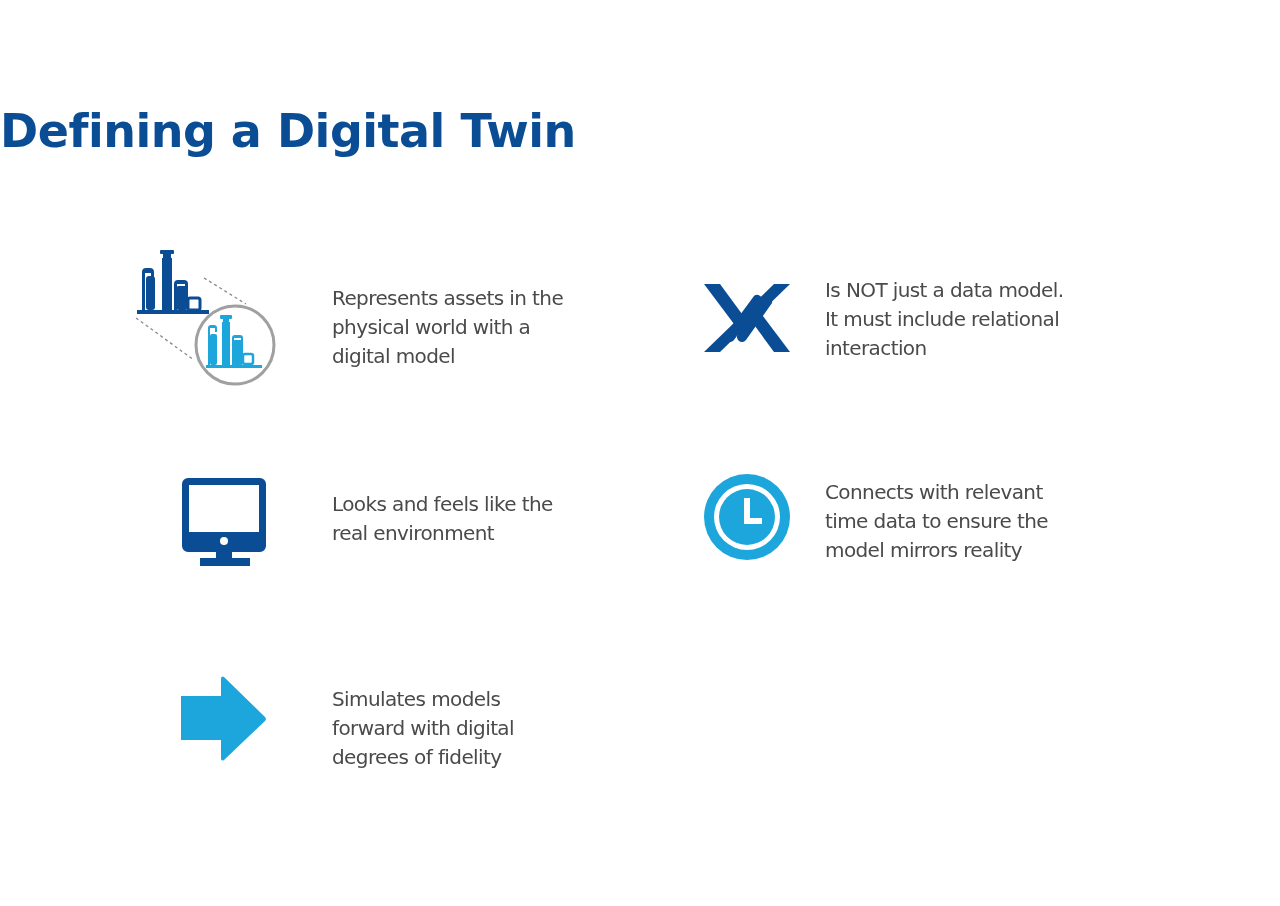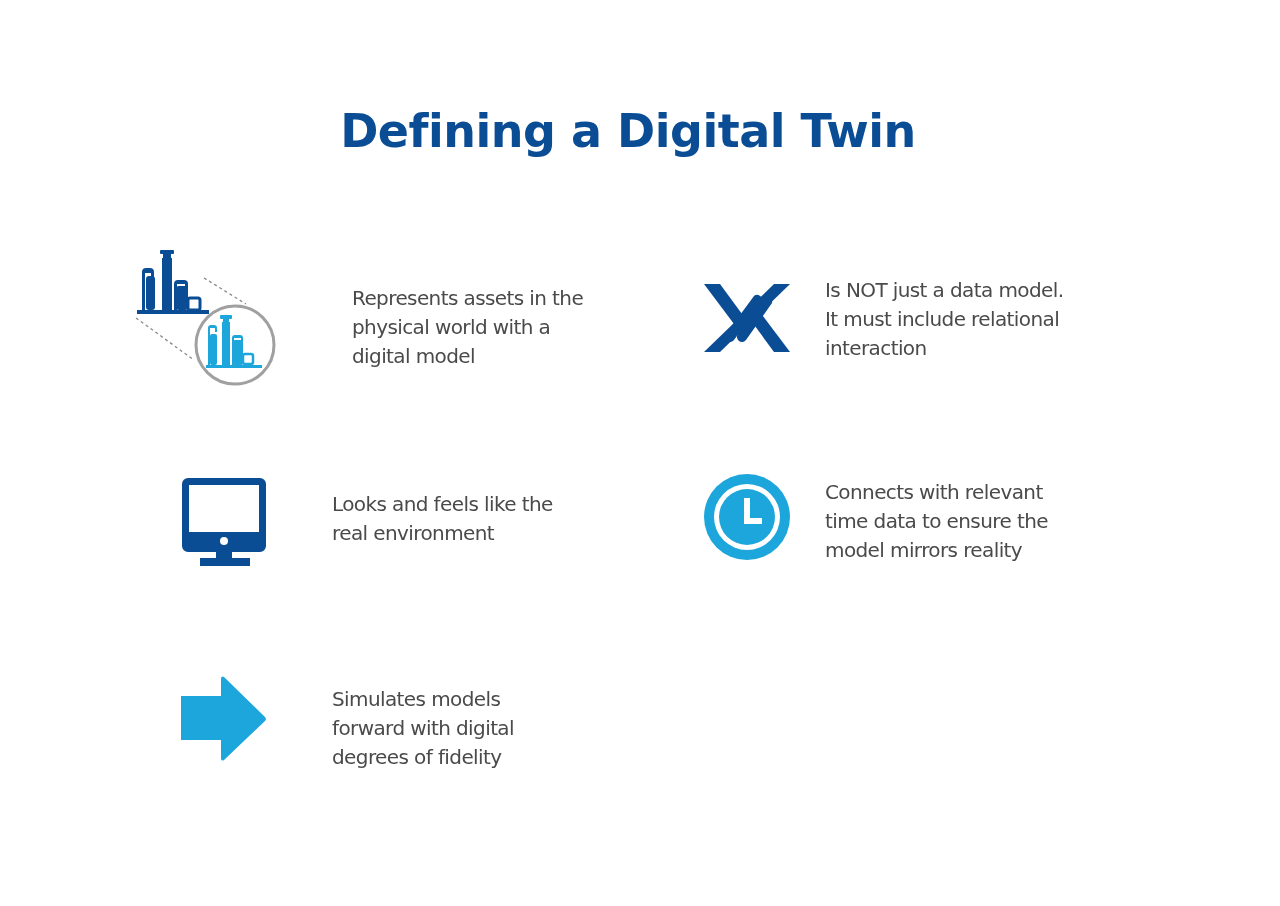--- a/index.html
+++ b/index.html
@@ -1,18 +1,18 @@
 <!DOCTYPE html>
 <html><head>
   <meta charset="utf-8">
   <style>
     html, body { margin:0; padding:0; background:#ffffff; }
     body { width:1280px; height:906px; position:relative; overflow:hidden; font-family:"Liberation Sans", sans-serif; }
     .title {
-      position:absolute; left:0; top:104px; width:1256px; text-align:center;
+      position:absolute; left:0; top:104px; width:1256px; text-align:left;
       font-family:"DejaVu Sans", sans-serif; font-weight:bold; font-size:46px;
       color:#0a4d94; letter-spacing:-0.5px; margin:0;
     }
     .icon { position:absolute; }
     .text {
       position:absolute; font-family:"DejaVu Sans", sans-serif;
       font-size:20px; line-height:29px; color:#4a4a4a; letter-spacing:-0.6px;
       margin:0; white-space:pre-line;
     }
   </style>
@@ -47,21 +47,21 @@
       <path d="M74 117 V80 a3 3 0 0 1 3 -3 h3 a3 3 0 0 1 3 3 V84 h-2 V80 h-5 V117z"></path>
       <rect x="88" y="74" width="8" height="43"></rect>
       <rect x="86" y="67" width="12" height="4" rx="1"></rect>
       <rect x="89" y="70" width="6" height="5"></rect>
       <rect x="99" y="92" width="10" height="25" rx="2"></rect>
       <path d="M98 117 V90 a3 3 0 0 1 3 -3 h5 a3 3 0 0 1 3 3 V112 h-2 V90 h-7 V117z"></path>
       <rect x="109" y="106" width="10" height="10" rx="2" fill="none" stroke="#1da6db" stroke-width="2.5"></rect>
     </g>
   </svg>
 </div>
-<p class="text" style="left:352px;top:284px;">Represents assets in the
+<p class="text" style="left:332px;top:284px;">Represents assets in the
 physical world with a
 digital model</p>
 
 <div class="icon" style="left:704px;top:284px;width:86px;height:70px;">
   <svg width="86" height="70" viewBox="0 0 86 70">
     <g fill="#0a4d94">
       <polygon points="0,0 16,0 38,30 30,40"></polygon>
       <polygon points="86,0 70,0 0,68 0,68 16,68"></polygon>
       <polygon points="48,38 56,28 86,68 70,68"></polygon>
       <path d="M22 50 L50 12 a5 5 0 0 1 8 5 L30 56 a5 5 0 0 1 -8 -6z"></path>

